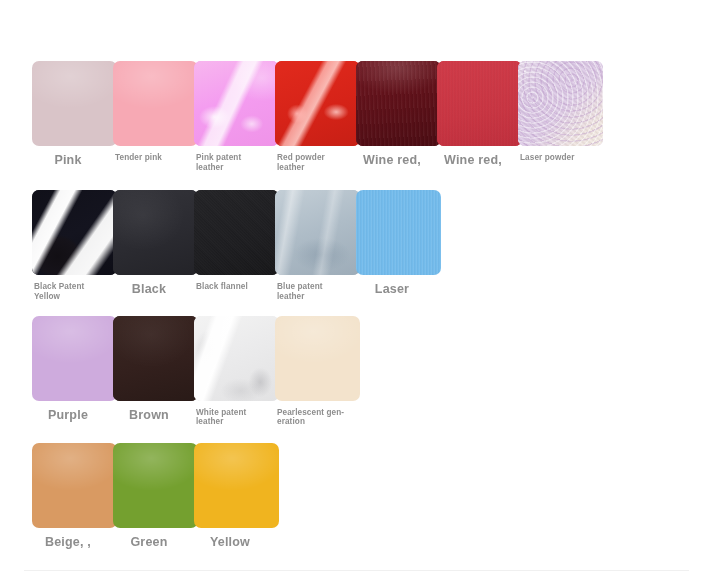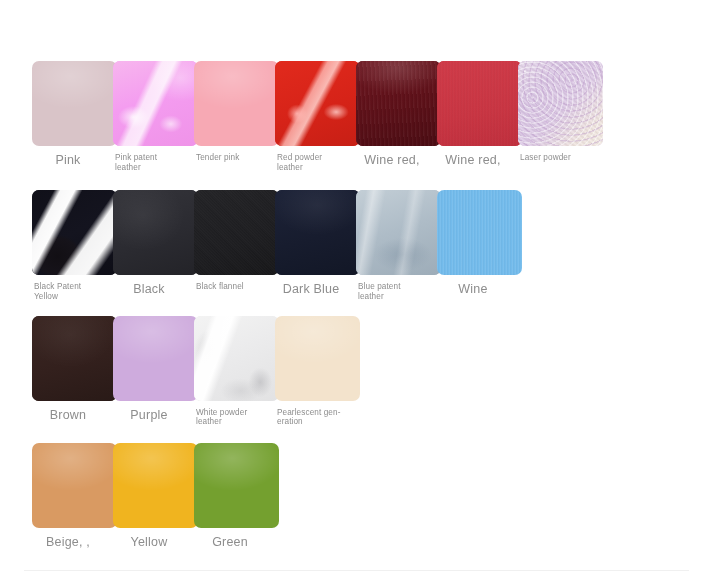--- a/index.html
+++ b/index.html
@@ -33,20 +33,21 @@
   .swatch-row {
     display: flex;
     flex-direction: row;
     align-items: flex-start;
   }
 
   .swatch-cell {
     width: 72px;
     margin-right: 9px;
     position: relative;
+    font-weight: bold;
   }
   .swatch-cell:last-child { margin-right: 4px; }
 
   .swatch-chip {
     width: 85px;
     height: 85px;
     border-radius: 7px;
     position: relative;
     overflow: hidden;
     background-color: #dddddd;
@@ -195,32 +196,32 @@
 <div id="swatch-board">
   <div class="swatch-grid">
       <div class="swatch-row" style="margin-bottom: 18px;">
         <div class="swatch-cell">
           <div class="swatch-chip" style="background-color: rgb(217, 196, 200);">
             <div class="tex tex-soft-sheen"></div>
           </div>
           <div class="swatch-label big">Pink</div>
         </div>
         <div class="swatch-cell">
+          <div class="swatch-chip" style="background-color: rgb(247, 169, 180);">
+            <div class="tex tex-soft-sheen"></div>
+          </div>
+          <div class="swatch-label small">Tender pink</div>
+        </div>
+        <div class="swatch-cell">
           <div class="swatch-chip" style="background-color: rgb(244, 156, 240);">
             <div class="tex tex-patent-pink"></div>
           </div>
           <div class="swatch-label small">Pink patent leather</div>
         </div>
         <div class="swatch-cell">
-          <div class="swatch-chip" style="background-color: rgb(247, 169, 180);">
-            <div class="tex tex-soft-sheen"></div>
-          </div>
-          <div class="swatch-label small">Tender pink</div>
-        </div>
-        <div class="swatch-cell">
           <div class="swatch-chip" style="background-color: rgb(214, 35, 24);">
             <div class="tex tex-patent-red"></div>
           </div>
           <div class="swatch-label small">Red powder leather</div>
         </div>
         <div class="swatch-cell">
           <div class="swatch-chip" style="background-color: rgb(92, 16, 24);">
             <div class="tex tex-wine-grain"></div>
           </div>
           <div class="swatch-label big">Wine red,</div>
@@ -251,79 +252,73 @@
           </div>
           <div class="swatch-label big">Black</div>
         </div>
         <div class="swatch-cell">
           <div class="swatch-chip" style="background-color: rgb(29, 29, 32);">
             <div class="tex tex-black-flannel"></div>
           </div>
           <div class="swatch-label small">Black flannel</div>
         </div>
         <div class="swatch-cell">
-          <div class="swatch-chip" style="background-color: rgb(23, 28, 46);">
-            <div class="tex tex-darkblue"></div>
-          </div>
-          <div class="swatch-label big">Dark Blue</div>
-        </div>
-        <div class="swatch-cell">
           <div class="swatch-chip" style="background-color: rgb(174, 188, 199);">
             <div class="tex tex-patent-blue"></div>
           </div>
           <div class="swatch-label small">Blue patent leather</div>
         </div>
         <div class="swatch-cell">
           <div class="swatch-chip" style="background-color: rgb(116, 189, 238);">
             <div class="tex tex-fine-weave"></div>
           </div>
-          <div class="swatch-label big">Wine</div>
+          <div class="swatch-label big">Laser</div>
         </div>
       </div>
       <div class="swatch-row" style="margin-bottom: 16px;">
         <div class="swatch-cell">
+          <div class="swatch-chip" style="background-color: rgb(206, 171, 221);">
+            <div class="tex tex-soft-sheen"></div>
+          </div>
+          <div class="swatch-label big">Purple</div>
+        </div>
+        <div class="swatch-cell">
           <div class="swatch-chip" style="background-color: rgb(51, 32, 29);">
             <div class="tex tex-brown"></div>
           </div>
           <div class="swatch-label big">Brown</div>
         </div>
         <div class="swatch-cell">
-          <div class="swatch-chip" style="background-color: rgb(206, 171, 221);">
-            <div class="tex tex-soft-sheen"></div>
-          </div>
-          <div class="swatch-label big">Purple</div>
-        </div>
-        <div class="swatch-cell">
           <div class="swatch-chip" style="background-color: rgb(235, 235, 236);">
             <div class="tex tex-patent-white"></div>
           </div>
-          <div class="swatch-label small">White powder leather</div>
+          <div class="swatch-label small">White patent leather</div>
         </div>
         <div class="swatch-cell">
           <div class="swatch-chip" style="background-color: rgb(243, 227, 204);">
             <div class="tex tex-soft-sheen"></div>
           </div>
           <div class="swatch-label small">Pearlescent gen-eration</div>
         </div>
       </div>
       <div class="swatch-row" style="margin-bottom: 16px;">
         <div class="swatch-cell">
           <div class="swatch-chip" style="background-color: rgb(217, 154, 98);">
             <div class="tex tex-soft-sheen"></div>
           </div>
           <div class="swatch-label big">Beige, ,</div>
         </div>
         <div class="swatch-cell">
+          <div class="swatch-chip" style="background-color: rgb(116, 160, 47);">
+            <div class="tex tex-soft-sheen"></div>
+          </div>
+          <div class="swatch-label big">Green</div>
+        </div>
+        <div class="swatch-cell">
           <div class="swatch-chip" style="background-color: rgb(240, 180, 31);">
             <div class="tex tex-soft-sheen"></div>
           </div>
           <div class="swatch-label big">Yellow</div>
-        </div>
-        <div class="swatch-cell">
-          <div class="swatch-chip" style="background-color: rgb(116, 160, 47);">
-            <div class="tex tex-soft-sheen"></div>
-          </div>
-          <div class="swatch-label big">Green</div>
         </div>
       </div>
     </div>
   <div class="divider"></div>
 </div>
 
 </body></html>

